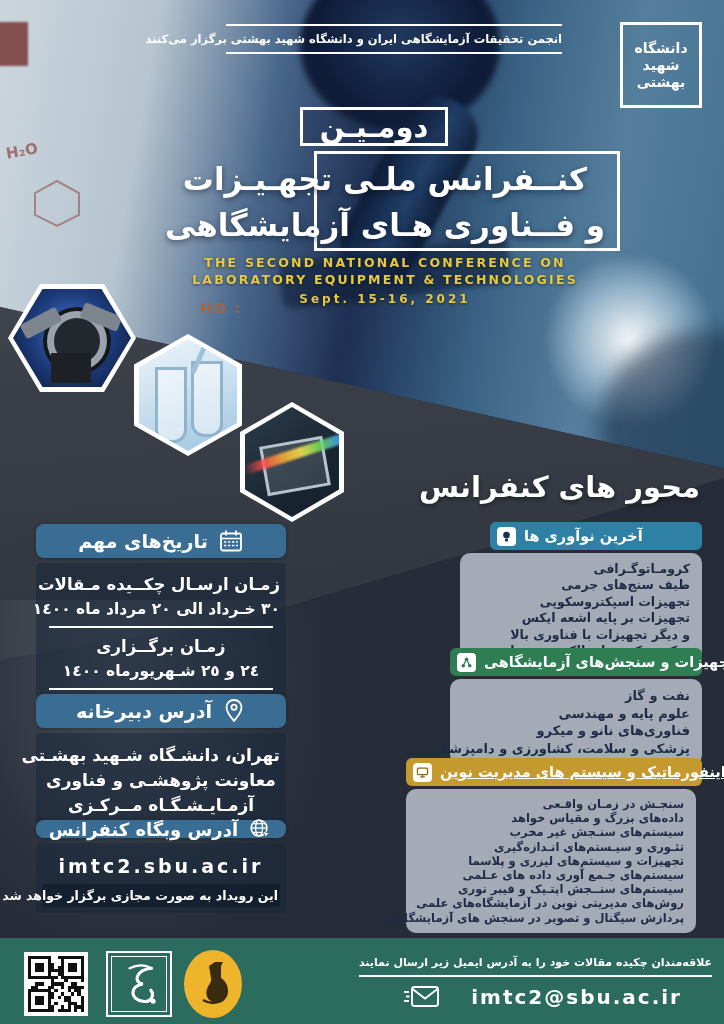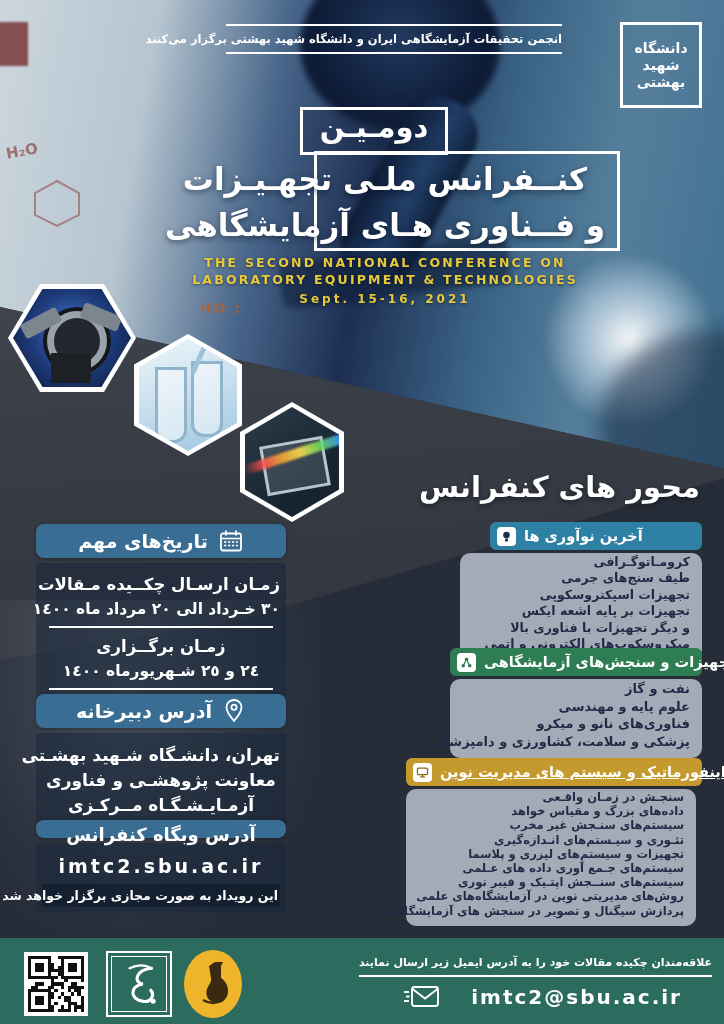--- a/index.html
+++ b/index.html
@@ -65,41 +65,41 @@
   .ilrs-row{display:flex;align-items:flex-end;gap:6px;border-bottom:3px solid #fff;padding-bottom:4px;}
   .ilrs-acronym{font-family:"DejaVu Serif",serif;font-weight:bold;font-size:31px;letter-spacing:2px;line-height:30px;}
   .ilrs-sub{direction:rtl;text-align:center;font-size:10.5px;font-weight:bold;margin-top:4px;}
   .organizer{left:226px;top:24px;width:336px;text-align:center;color:#fff;font-size:11.5px;font-weight:bold;
     direction:rtl;border-top:2.5px solid #fff;border-bottom:2.5px solid #fff;padding:6px 0;white-space:nowrap;}
   .uni-logo{left:620px;top:22px;width:82px;height:86px;border:3px solid #fff;box-sizing:border-box;
     display:flex;flex-direction:column;align-items:center;justify-content:center;color:#fff;font-weight:bold;
     font-size:14px;line-height:17px;direction:rtl;text-align:center;}
 
   
-  .ordinal-box{left:300px;top:107px;width:148px;height:48px;border:3px solid #fff;box-sizing:border-box;
-    display:flex;align-items:flex-start;justify-content:center;background:rgba(20,32,58,.25);}
+  .ordinal-box{left:300px;top:107px;width:148px;height:39px;border:3px solid #fff;box-sizing:border-box;
+    display:flex;align-items:center;justify-content:center;background:rgba(20,32,58,.25);}
   .ordinal-box span{color:#fff;font-weight:bold;font-size:29px;direction:rtl;}
   .main-title-box{left:314px;top:151px;width:306px;height:100px;border:3px solid #fff;box-sizing:border-box;}
   .title-lines{left:150px;top:156px;width:470px;text-align:center;direction:rtl;color:#fff;font-weight:bold;
     text-shadow:0 2px 6px rgba(8,16,32,.55);}
   .title-lines .l1{font-size:31px;line-height:46px;white-space:nowrap;}
   .title-lines .l2{font-size:31px;line-height:46px;white-space:nowrap;}
   .title-en{left:150px;top:254px;width:470px;text-align:center;color:#e7c93b;font-weight:bold;
     font-size:12.5px;letter-spacing:2.2px;line-height:17px;text-shadow:0 1px 3px rgba(8,16,32,.6);}
   .title-en .date{font-size:12px;letter-spacing:3px;margin-top:3px;}
 
   
   .topics-heading{right:24px;top:470px;color:#fff;font-weight:bold;font-size:29px;direction:rtl;
     text-shadow:0 2px 5px rgba(0,0,0,.45);white-space:nowrap;}
   .topic-box{position:absolute;right:22px;}
   .topic-header{display:flex;align-items:center;gap:8px;height:28px;border-radius:6px;padding:0 7px;
     box-sizing:border-box;color:#fff;font-weight:bold;font-size:14.5px;margin-left:auto;}
   .topic-header .txt{direction:rtl;white-space:nowrap;}
   .hicon{width:19px;height:19px;background:#fff;border-radius:4px;display:flex;align-items:center;justify-content:center;flex:none;}
-  .topic-body{background:rgba(170,176,187,.96);border-radius:10px;margin-top:3px;padding:1px 12px 8px;
+  .topic-body{background:rgba(170,176,187,.96);border-radius:10px;margin-top:3px;padding:8px 12px 8px;
     color:#1f2b46;font-weight:bold;text-align:right;direction:rtl;}
   .topic-body div{white-space:nowrap;}
   .tb1{top:522px;}  .tb1 .topic-header{width:212px;background:#2e80a4;}
   .tb1 .topic-body{width:242px;box-sizing:border-box;font-size:12.5px;line-height:16.4px;}
   .tb2{top:648px;}  .tb2 .topic-header{width:252px;background:#2e7d53;}
   .tb2 .topic-body{width:252px;box-sizing:border-box;font-size:13px;line-height:17.5px;}
   .tb3{top:758px;}  .tb3 .topic-header{width:296px;background:#c49a2f;text-decoration:underline;}
   .tb3 .topic-body{width:290px;box-sizing:border-box;font-size:11.5px;line-height:14.2px;}
 
   
@@ -108,21 +108,21 @@
     gap:10px;color:#fff;font-weight:bold;font-size:19px;box-shadow:0 1px 4px rgba(0,0,0,.3);}
   .side-body{background:rgba(23,38,58,.55);border-radius:4px;margin-top:5px;padding:10px 6px 6px;color:#fff;
     font-weight:bold;text-align:center;}
   .sb-dates{top:524px;}
   .sb-dates .lab{font-size:16.5px;line-height:24px;white-space:nowrap;}
   .sb-dates .val{font-size:15.5px;line-height:24px;white-space:nowrap;}
   .sb-dates .sep{border-bottom:2px solid #fff;width:94%;margin:5px auto 7px;}
   .sb-secr{top:694px;}
   .sb-secr .line{font-size:17px;line-height:25px;white-space:nowrap;}
   .sb-web{top:820px;}
-  .sb-web .side-header{height:18px;font-size:18px;flex-direction:column;}
+  .sb-web .side-header{height:18px;font-size:18px;}
   .sb-web .url{font-size:19px;letter-spacing:3px;line-height:26px;direction:ltr;}
   .sb-web .note{background:rgba(14,25,40,.6);border-radius:3px;margin-top:5px;padding:4px 2px;
     font-size:12.5px;white-space:nowrap;}
 
   
   .footer{position:absolute;left:0;top:938px;width:724px;height:112px;background:#2c6c5e;}
   .qr{position:absolute;left:24px;top:14px;width:64px;height:64px;background:#fff;padding:4px;box-sizing:border-box;}
   .qr-grid{display:grid;width:100%;height:100%;grid-template-columns:repeat(17,1fr);grid-auto-rows:1fr;}
   .qr-grid i{display:block;}
   .qr-grid i.b{background:#101010;}

